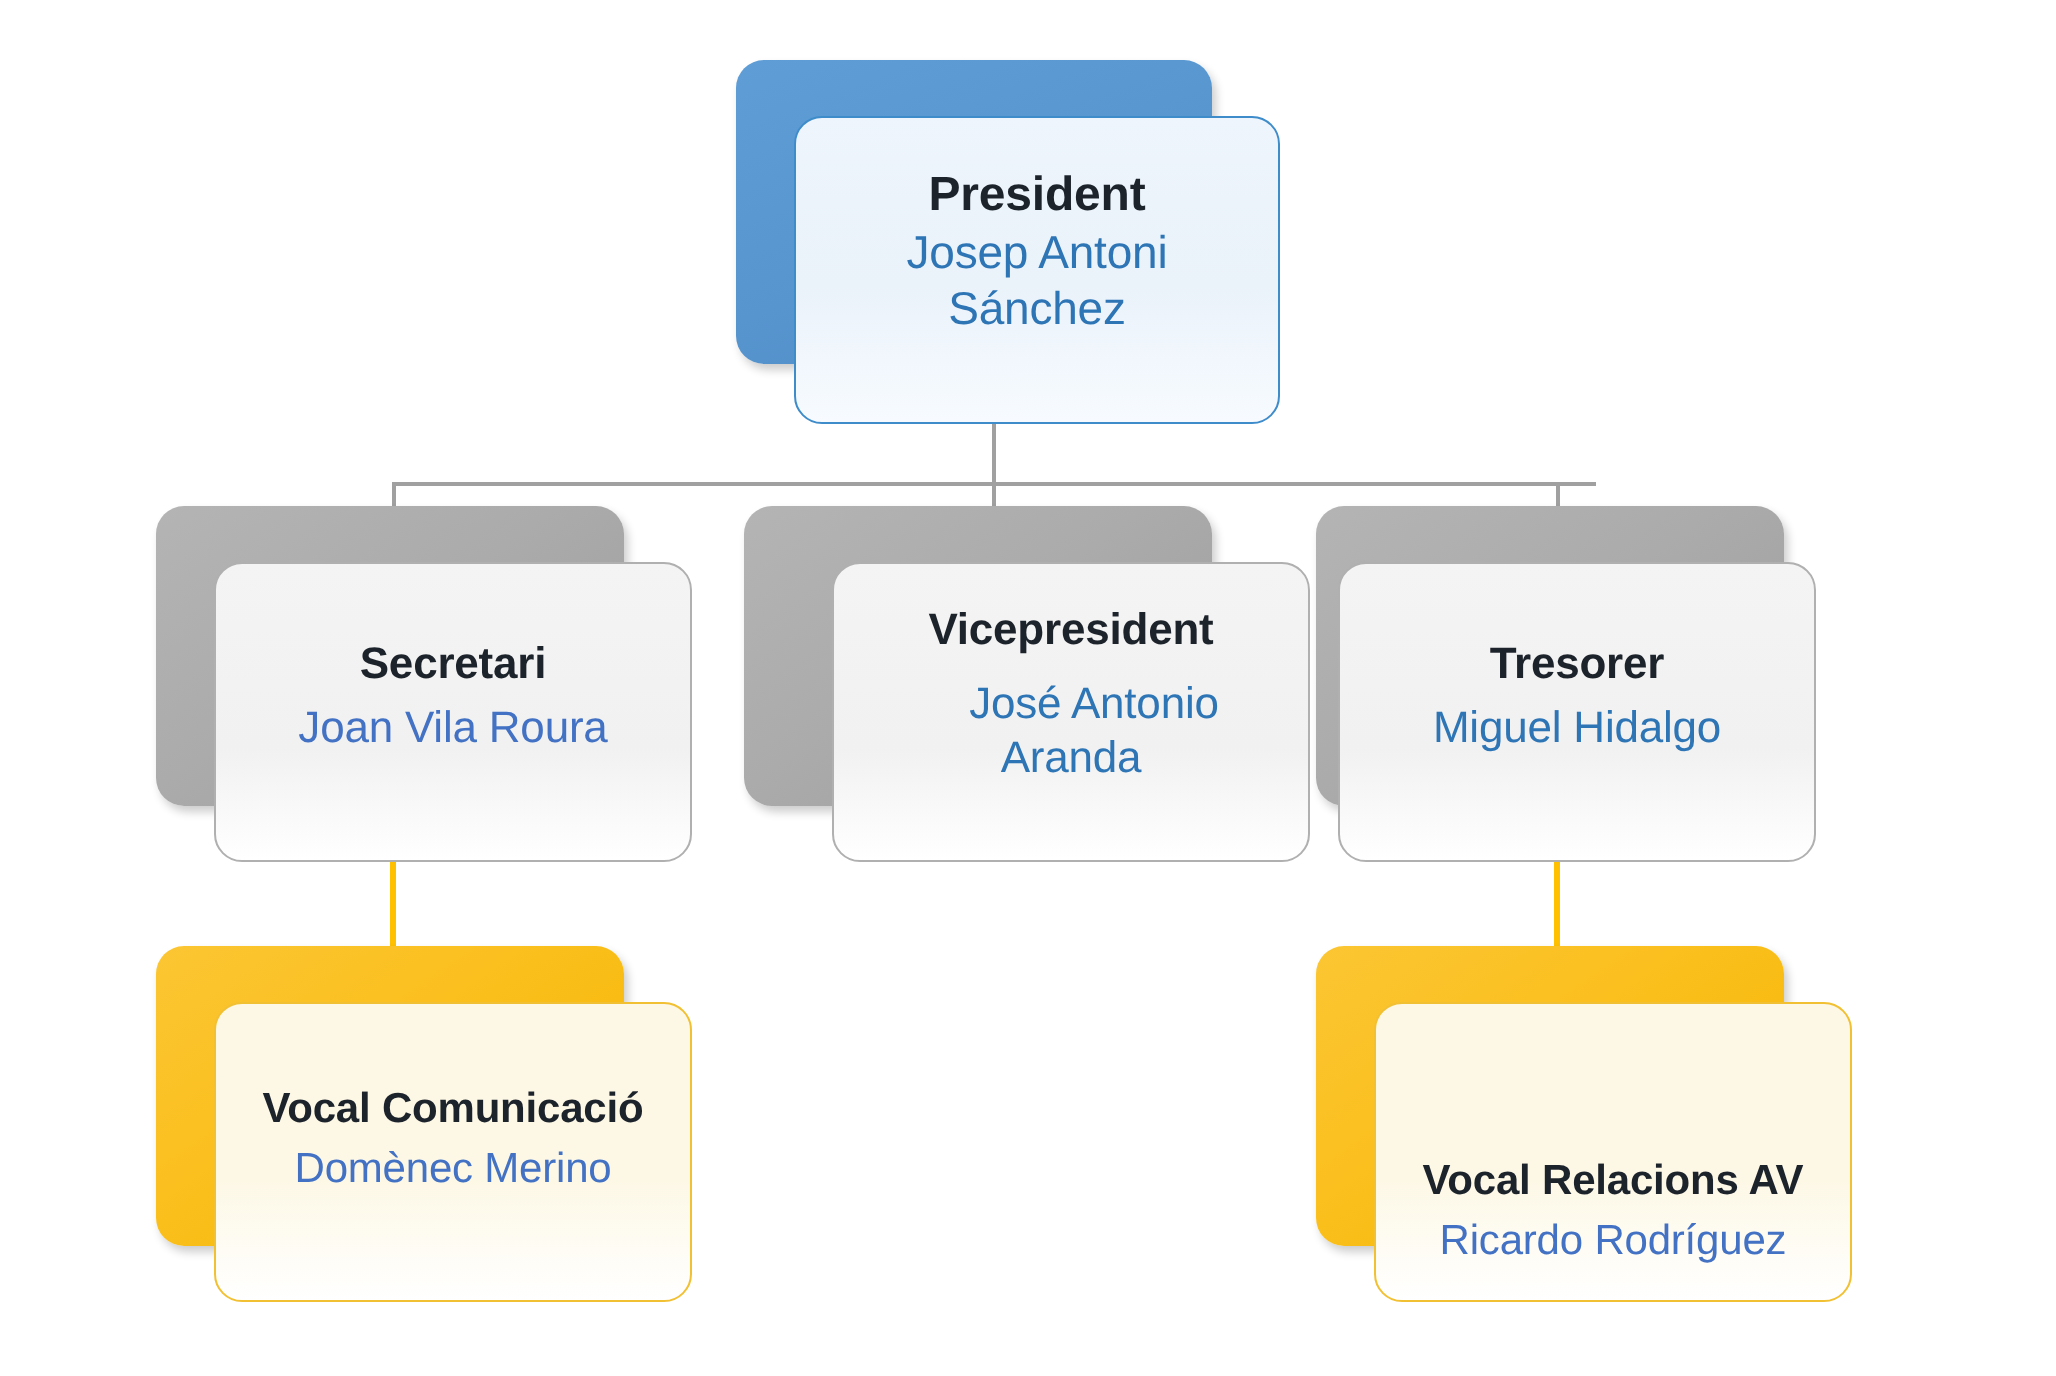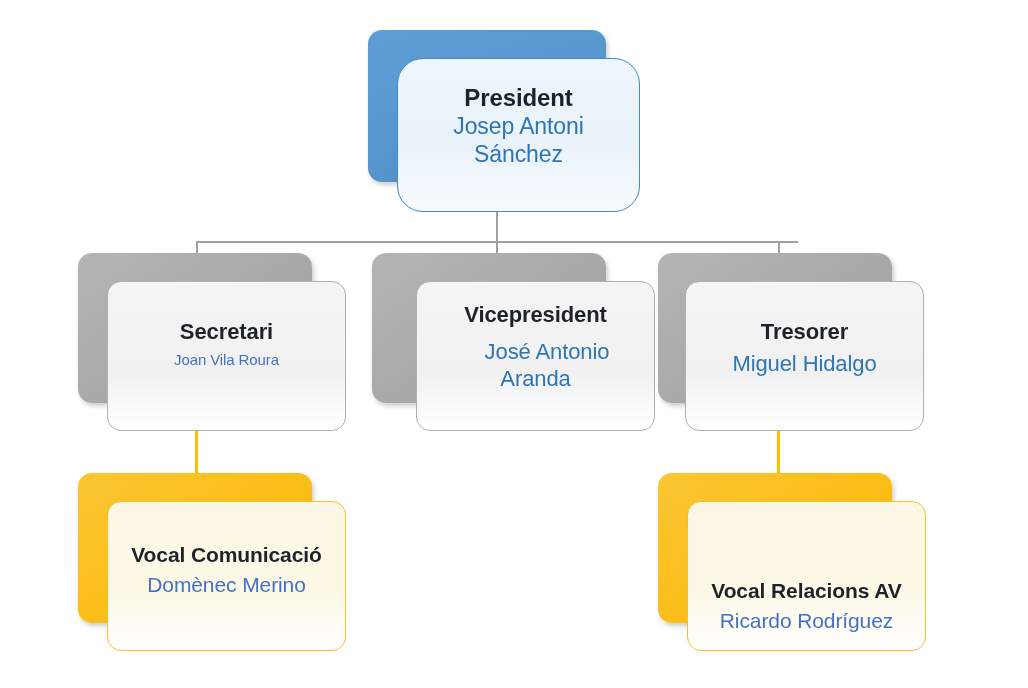--- a/index.html
+++ b/index.html
@@ -106,47 +106,47 @@
   <div class="line line-v" style="left:496px; top:241px; height:22px; background:#a0a0a0;"></div>
 
   <div class="line line-v" style="left:778px; top:241px; height:22px; background:#a0a0a0;"></div>
 
   <div class="line line-v" style="left:195px; top:420px; height:62px; width:3px; background:#ffc000;"></div>
 
   <div class="line line-v" style="left:777px; top:420px; height:62px; width:3px; background:#ffc000;"></div>
 
   <div class="node n-president" style="left:368px; top:30px; width:272px; height:182px;">
     <div class="node-shadow" style="left:0; top:0; width:238px; height:152px;"></div>
-    <div class="node-card" style="left:29px; top:28px; width:243px; height:154px; padding-top:24px;border-radius:26px;">
+    <div class="node-card" style="left:29px; top:28px; width:243px; height:154px; padding-top:24px;">
       <div class="node-title" style="font-size:24px;">President</div>
       <div class="node-name" style="font-size:23px; ">Josep Antoni</div>
       <div class="node-name" style="font-size:23px;">Sánchez</div>
     </div>
   </div>
 
   <div class="node n-grey n-secretari" style="left:78px; top:253px; width:268px; height:208px;">
     <div class="node-shadow" style="left:0; top:0; width:234px; height:150px;"></div>
     <div class="node-card" style="left:29px; top:28px; width:239px; height:150px; padding-top:37px;">
       <div class="node-title" style="font-size:22px;">Secretari</div>
-      <div class="node-name" style="font-size:15px; margin-top:5px;">Joan Vila Roura</div>
+      <div class="node-name" style="font-size:22px; margin-top:5px;">Joan Vila Roura</div>
     </div>
   </div>
 
   <div class="node n-grey" style="left:372px; top:253px; width:268px; height:178px;">
     <div class="node-shadow" style="left:0; top:0; width:234px; height:150px;"></div>
     <div class="node-card" style="left:44px; top:28px; width:239px; height:150px; padding-top:20px;">
       <div class="node-title" style="font-size:22px;">Vicepresident</div>
       <div class="node-name" style="font-size:22px; margin-top:10px;margin-left:23px;">José Antonio</div>
       <div class="node-name" style="font-size:22px;">Aranda</div>
     </div>
   </div>
 
   <div class="node n-grey" style="left:658px; top:253px; width:268px; height:178px;">
     <div class="node-shadow" style="left:0; top:0; width:234px; height:150px;"></div>
-    <div class="node-card" style="left:27px; top:28px; width:239px; height:150px; padding-top:37px;text-align:center;">
+    <div class="node-card" style="left:11px; top:28px; width:239px; height:150px; padding-top:37px;text-align:center;">
       <div class="node-title" style="font-size:22px;">Tresorer</div>
       <div class="node-name" style="font-size:22px; margin-top:5px;">Miguel Hidalgo</div>
     </div>
   </div>
 
   <div class="node n-gold" style="left:78px; top:473px; width:268px; height:178px;">
     <div class="node-shadow" style="left:0; top:0; width:234px; height:150px;"></div>
     <div class="node-card" style="left:29px; top:28px; width:239px; height:150px; padding-top:40px;">
       <div class="node-title" style="font-size:21px;">Vocal Comunicació</div>
       <div class="node-name" style="font-size:21px; margin-top:4px;">Domènec Merino</div>

